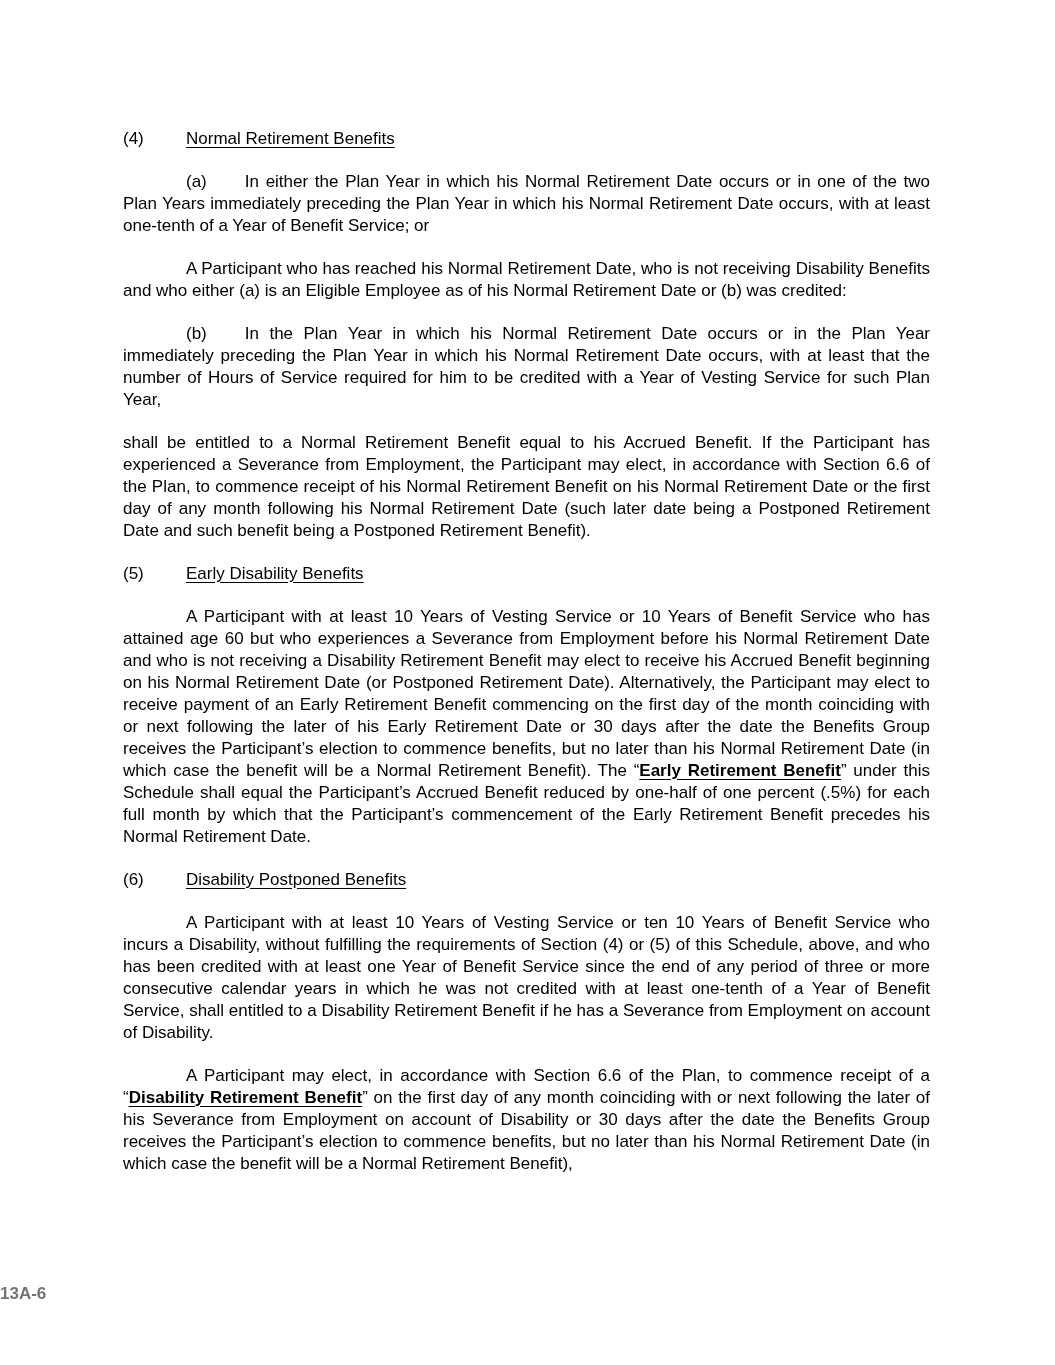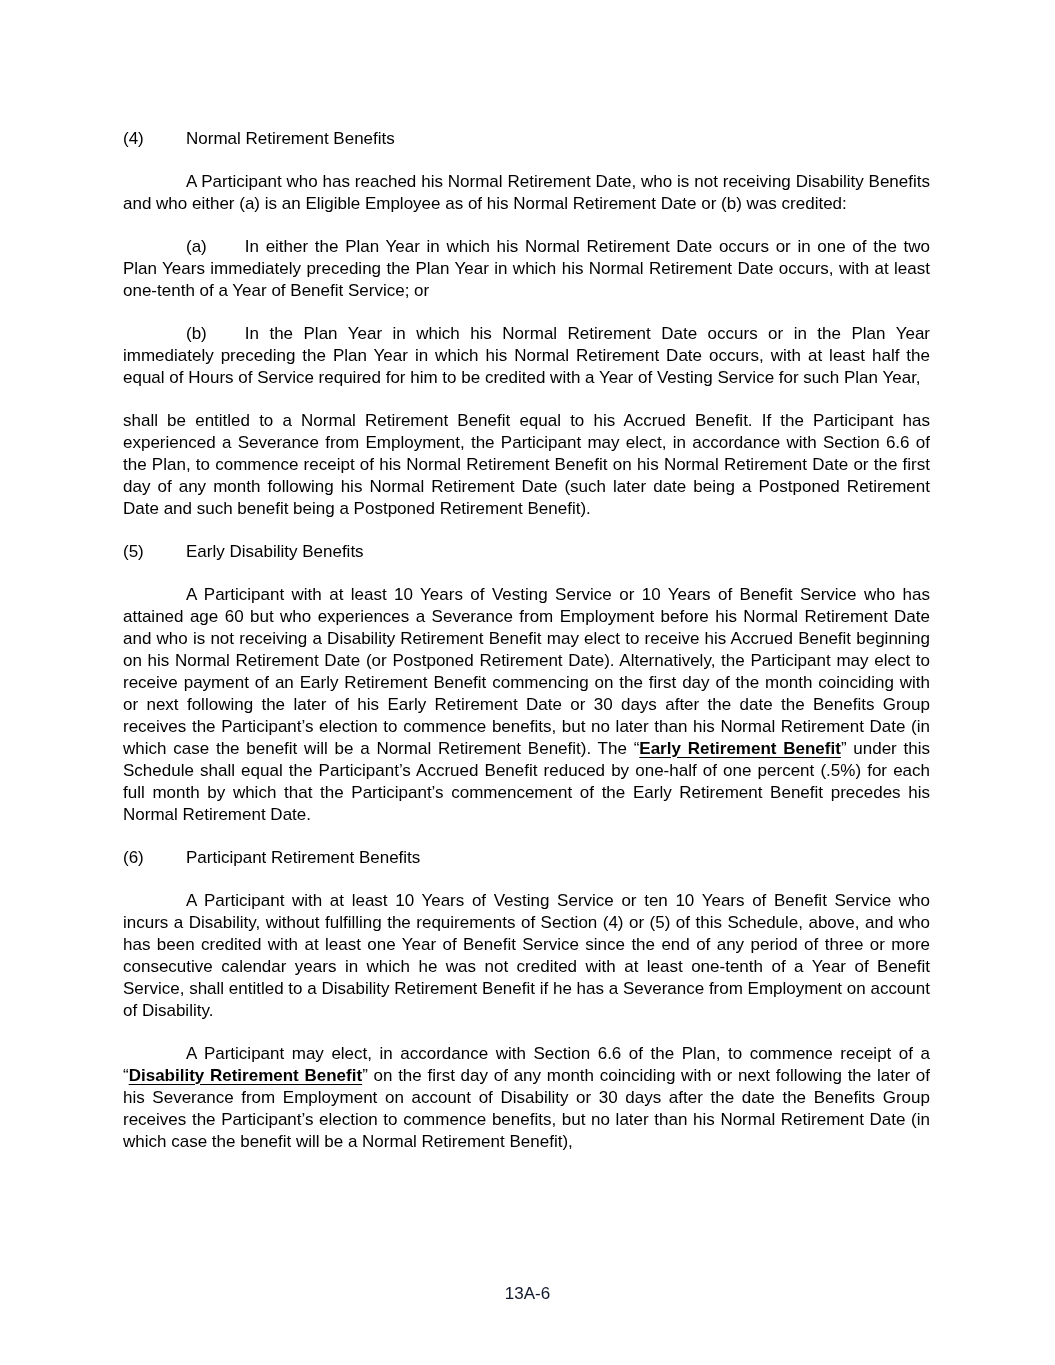--- a/index.html
+++ b/index.html
@@ -28,70 +28,72 @@
     text-align: justify;
   }
   p.heading {
     text-align: left;
   }
   .sec-num {
     display: inline-block;
     width: 63px;
   }
   .sec-title {
+    text-decoration: underline;
     text-underline-offset: 3px;
   }
   .indent {
     text-indent: 63px;
   }
   .tab {
     display: inline-block;
     width: 38px;
   }
   .u {
     text-decoration: underline;
     text-underline-offset: 3px;
     font-weight: bold;
   }
   .page-number {
     position: absolute;
     top: 1283px;
     left: 0;
     width: 100%;
-    text-align: center;
+    text-align: left;
     font-family: "Liberation Sans", sans-serif;
     font-size: 17px;
-    color: #0f172a;
+    color: #737373;
+    font-weight: bold;
   }
 </style>
 </head>
 <body>
 
 <div class="content">
 
   <section>
     <p class="heading"><span class="sec-num">(4)</span><span class="sec-title">Normal Retirement Benefits</span></p>
 
+    <p class="indent"><span>(a)</span><span class="tab"></span><span>In either the Plan Year in which his Normal Retirement Date occurs or in one of the two Plan Years immediately preceding the Plan Year in which his Normal Retirement Date occurs, with at least one-tenth of a Year of Benefit Service; or</span></p>
+
     <p class="indent">A Participant who has reached his Normal Retirement Date, who is not receiving Disability Benefits and who either (a) is an Eligible Employee as of his Normal Retirement Date or (b) was credited:</p>
 
-    <p class="indent"><span>(a)</span><span class="tab"></span><span>In either the Plan Year in which his Normal Retirement Date occurs or in one of the two Plan Years immediately preceding the Plan Year in which his Normal Retirement Date occurs, with at least one-tenth of a Year of Benefit Service; or</span></p>
-
-    <p class="indent"><span>(b)</span><span class="tab"></span><span>In the Plan Year in which his Normal Retirement Date occurs or in the Plan Year immediately preceding the Plan Year in which his Normal Retirement Date occurs, with at least half the equal of Hours of Service required for him to be credited with a Year of Vesting Service for such Plan Year,</span></p>
+    <p class="indent"><span>(b)</span><span class="tab"></span><span>In the Plan Year in which his Normal Retirement Date occurs or in the Plan Year immediately preceding the Plan Year in which his Normal Retirement Date occurs, with at least that the number of Hours of Service required for him to be credited with a Year of Vesting Service for such Plan Year,</span></p>
 
     <p>shall be entitled to a Normal Retirement Benefit equal to his Accrued Benefit.  If the Participant has experienced a Severance from Employment, the Participant may elect, in accordance with Section 6.6 of the Plan, to commence receipt of his Normal Retirement Benefit on his Normal Retirement Date or the first day of any month following his Normal Retirement Date (such later date being a Postponed Retirement Date and such benefit being a Postponed Retirement Benefit).</p>
   </section>
 
   <section>
     <p class="heading"><span class="sec-num">(5)</span><span class="sec-title">Early Disability Benefits</span></p>
 
     <p class="indent"><span>A Participant with at least 10 Years of Vesting Service or 10 Years of Benefit Service who has attained age 60 but who experiences a Severance from Employment before his Normal Retirement Date and who is not receiving a Disability Retirement Benefit may elect to receive his Accrued Benefit beginning on his Normal Retirement Date (or Postponed Retirement Date). Alternatively, the Participant may elect to receive payment of an Early Retirement Benefit commencing on the first day of the month coinciding with or next following the later of his Early Retirement Date or 30 days after the date the Benefits Group receives the Participant’s election to commence benefits, but no later than his Normal Retirement Date (in which case the benefit will be a Normal Retirement Benefit).  The “</span><span class="u">Early Retirement Benefit</span><span>” under this Schedule shall equal the Participant’s Accrued Benefit reduced by one-half of one percent (.5%) for each full month by which that the Participant’s commencement of the Early Retirement Benefit precedes his Normal Retirement Date.</span></p>
   </section>
 
   <section>
-    <p class="heading"><span class="sec-num">(6)</span><span class="sec-title">Participant Retirement Benefits</span></p>
+    <p class="heading"><span class="sec-num">(6)</span><span class="sec-title">Disability Postponed Benefits</span></p>
 
     <p class="indent">A Participant with at least 10 Years of Vesting Service or ten 10 Years of Benefit Service who incurs a Disability, without fulfilling the requirements of Section (4) or (5) of this Schedule, above, and who has been credited with at least one Year of Benefit Service since the end of any period of three or more consecutive calendar years in which he was not credited with at least one-tenth of a Year of Benefit Service, shall entitled to a Disability Retirement Benefit if he has a Severance from Employment on account of Disability.</p>
 
     <p class="indent"><span>A Participant may elect, in accordance with Section 6.6 of the Plan, to commence receipt of a “</span><span class="u">Disability Retirement Benefit</span><span>” on the first day of any month coinciding with or next following the later of his Severance from Employment on account of Disability or 30 days after the date the Benefits Group receives the Participant’s election to commence benefits, but no later than his Normal Retirement Date (in which case the benefit will be a Normal Retirement Benefit),</span></p>
   </section>
 
 </div>
 
 <div class="page-number">13A-6</div>
 

